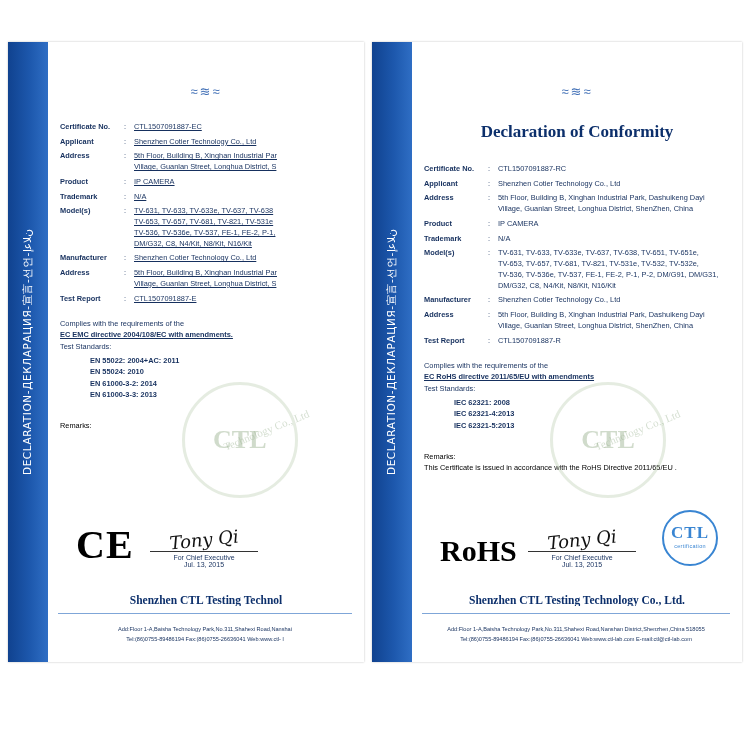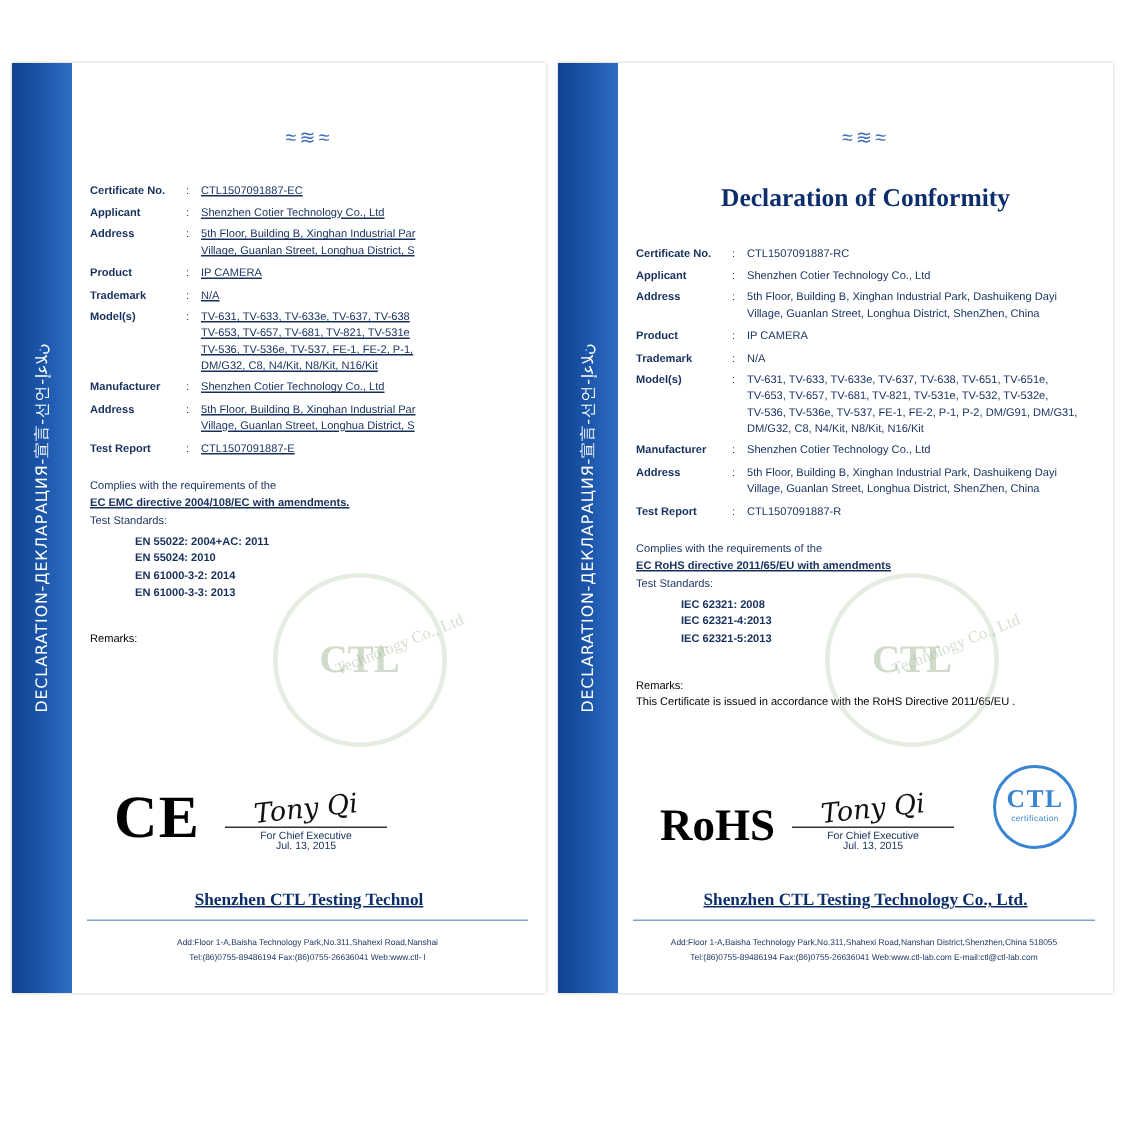--- a/index.html
+++ b/index.html
@@ -178,21 +178,20 @@
     left: 40px;
     right: 0;
     bottom: 56px;
     text-align: center;
     font-family: "Liberation Serif", serif;
     font-weight: bold;
     font-size: 11.5px;
     color: #0c2f6b;
     white-space: nowrap;
     overflow: hidden;
-    text-decoration: underline;
   }
   .footer-rule {
     position: absolute;
     left: 50px;
     right: 12px;
     bottom: 48px;
     border-top: 1px solid #7fa6d8;
   }
   .footer {
     position: absolute;

